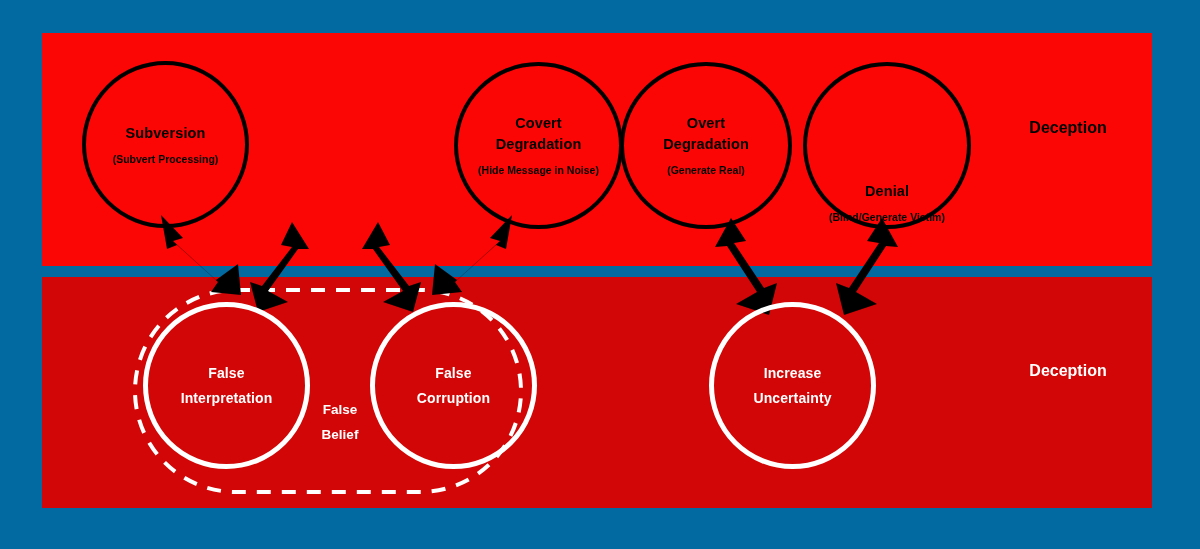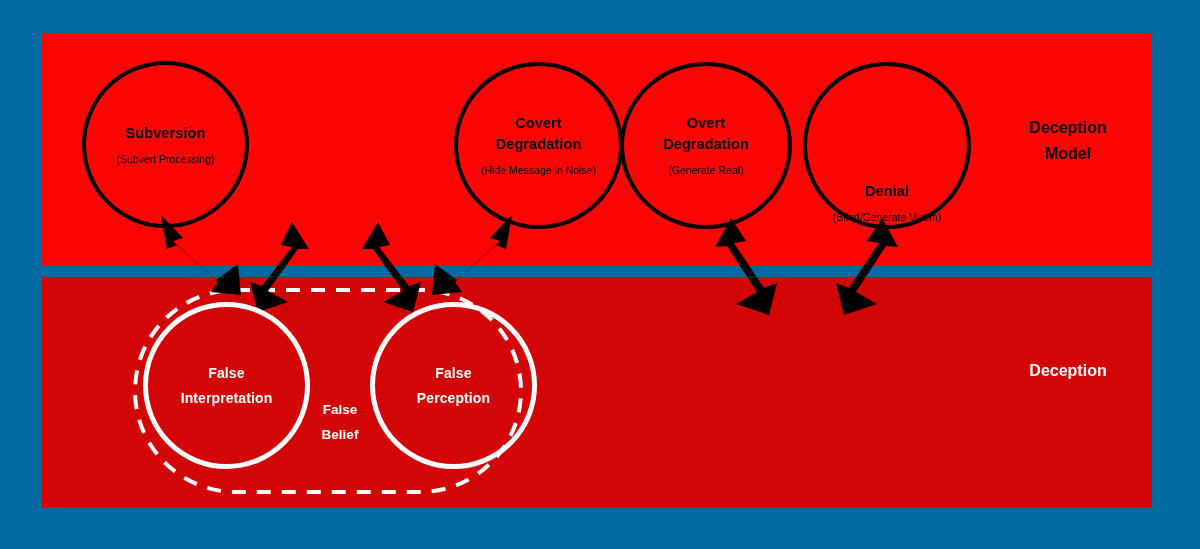--- a/index.html
+++ b/index.html
@@ -59,21 +59,21 @@
     border: 5px solid #ffffff;
     color: #ffffff;
   }
   .node-title {
     font-weight: bold;
     font-size: 14.5px;
     line-height: 1.45;
     letter-spacing: 0.1px;
   }
   .node-sub {
-    font-weight: normal;
+    font-weight: bold;
     font-size: 10.5px;
     line-height: 1.3;
     margin-top: 9px;
     letter-spacing: 0px;
   }
   .node-bottom .node-title {
     font-size: 14px;
     line-height: 1.75;
   }
   .section-label {
@@ -167,32 +167,37 @@
   <div class="node node-bottom" style="left:143px; top:302px; width:167px; height:167px;">
     <div class="node-title">
       <div>False</div>
       <div>Interpretation</div>
     </div>
   </div>
 
   <div class="node node-bottom" style="left:370px; top:302px; width:167px; height:167px;">
     <div class="node-title">
       <div>False</div>
-      <div>Perception</div>
-    </div>
-  </div>
-
+      <div>Corruption</div>
+    </div>
+  </div>
+
+  <div class="node node-bottom" style="left:709px; top:302px; width:167px; height:167px;">
+    <div class="node-title">
+      <div>Increase</div>
+      <div>Uncertainty</div>
+    </div>
+  </div>
 
   <div id="label-false-belief">
     <div>False</div>
     <div>Belief</div>
   </div>
 
   <div class="section-label" id="label-model">
     <div>Deception</div>
-    <div>Model</div>
   </div>
 
   <div class="section-label" id="label-effects">
     <div>Deception</div>
   </div>
 
 </div>
 
 </body></html>

